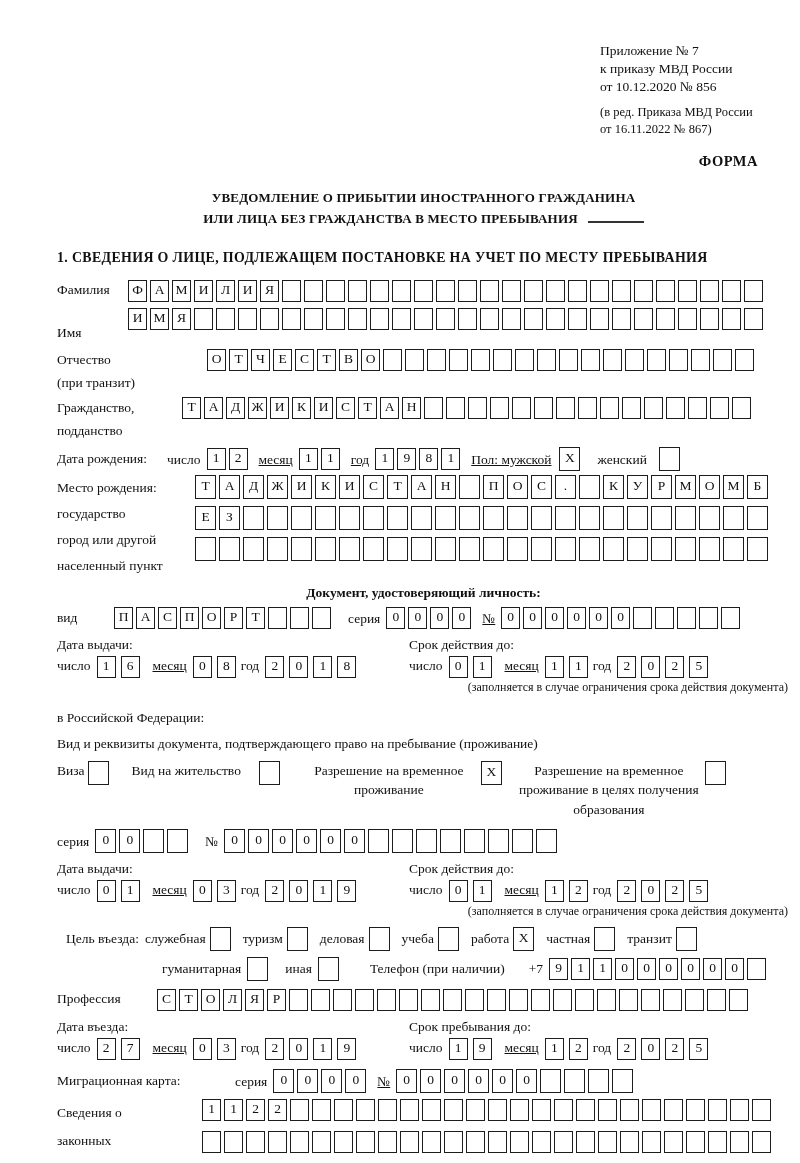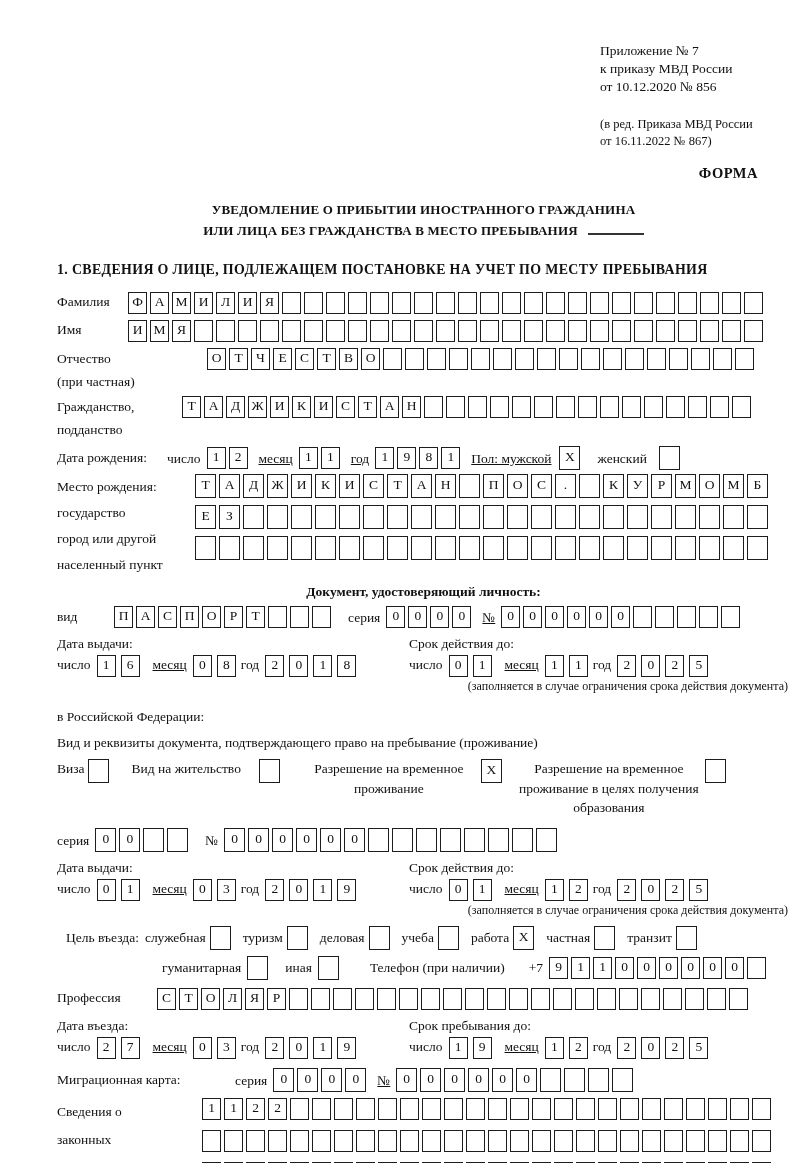--- a/index.html
+++ b/index.html
@@ -1,21 +1,21 @@
 <!DOCTYPE html>
 <html><head>
 <meta charset="utf-8">
 <style>
   html,body{margin:0;padding:0;background:#fff;}
   body{width:800px;height:1163px;overflow:hidden;color:#111;
        font-family:"Liberation Serif","DejaVu Serif",serif;}
   .page{box-sizing:border-box;width:800px;padding:42px 10px 0 57px;}
 
   .appendix{width:178px;margin-left:auto;margin-right:12px;font-size:13.5px;line-height:1.35;}
-  .appendix .rev{font-size:12.5px;margin-top:19px;}
+  .appendix .rev{font-size:12.5px;margin-top:7px;}
   .forma{text-align:right;padding-right:32px;font-weight:bold;font-size:14.5px;
          letter-spacing:.5px;margin-top:16px;}
   .title{text-align:center;font-weight:bold;font-size:13px;letter-spacing:.2px;
          margin-top:18px;line-height:1.6;}
   .blank-underline{display:inline-block;width:56px;border-bottom:2px solid #333;
          height:12px;margin-left:10px;}
   .sec-heading{font-weight:bold;font-size:13.9px;letter-spacing:.35px;margin-top:20px;}
 
   .row{display:flex;align-items:flex-start;margin-top:6px;font-size:13.5px;line-height:1.5;}
   .lbl{flex:0 0 auto;}
@@ -84,28 +84,28 @@
   </div>
 
   <div class="sec-heading">1. СВЕДЕНИЯ О ЛИЦЕ, ПОДЛЕЖАЩЕМ ПОСТАНОВКЕ НА УЧЕТ ПО МЕСТУ ПРЕБЫВАНИЯ</div>
 
   <div class="row" style="margin-top:14px;">
     <span class="lbl" style="width:71px;">Фамилия</span>
     <span class="boxes"><span class="box">Ф</span><span class="box">А</span><span class="box">М</span><span class="box">И</span><span class="box">Л</span><span class="box">И</span><span class="box">Я</span><span class="box"></span><span class="box"></span><span class="box"></span><span class="box"></span><span class="box"></span><span class="box"></span><span class="box"></span><span class="box"></span><span class="box"></span><span class="box"></span><span class="box"></span><span class="box"></span><span class="box"></span><span class="box"></span><span class="box"></span><span class="box"></span><span class="box"></span><span class="box"></span><span class="box"></span><span class="box"></span><span class="box"></span><span class="box"></span></span>
   </div>
 
   <div class="row">
-    <span class="lbl" style="width:71px;">Имя</span>
+    <span class="lbl" style="width:71px;margin-top:15px;">Имя</span>
     <span class="boxes"><span class="box">И</span><span class="box">М</span><span class="box">Я</span><span class="box"></span><span class="box"></span><span class="box"></span><span class="box"></span><span class="box"></span><span class="box"></span><span class="box"></span><span class="box"></span><span class="box"></span><span class="box"></span><span class="box"></span><span class="box"></span><span class="box"></span><span class="box"></span><span class="box"></span><span class="box"></span><span class="box"></span><span class="box"></span><span class="box"></span><span class="box"></span><span class="box"></span><span class="box"></span><span class="box"></span><span class="box"></span><span class="box"></span><span class="box"></span></span>
   </div>
 
   <div class="row">
     <span class="two-line-label">
       <div>Отчество</div>
-      <div>(при частная)</div>
+      <div>(при транзит)</div>
     </span>
     <span class="boxes"><span class="box">О</span><span class="box">Т</span><span class="box">Ч</span><span class="box">Е</span><span class="box">С</span><span class="box">Т</span><span class="box">В</span><span class="box">О</span><span class="box"></span><span class="box"></span><span class="box"></span><span class="box"></span><span class="box"></span><span class="box"></span><span class="box"></span><span class="box"></span><span class="box"></span><span class="box"></span><span class="box"></span><span class="box"></span><span class="box"></span><span class="box"></span><span class="box"></span><span class="box"></span><span class="box"></span></span>
   </div>
 
   <div class="row" style="margin-top:2px;">
     <span class="two-line-label narrow">
       <div>Гражданство,</div>
       <div>подданство</div>
     </span>
     <span class="boxes"><span class="box">Т</span><span class="box">А</span><span class="box">Д</span><span class="box">Ж</span><span class="box">И</span><span class="box">К</span><span class="box">И</span><span class="box">С</span><span class="box">Т</span><span class="box">А</span><span class="box">Н</span><span class="box"></span><span class="box"></span><span class="box"></span><span class="box"></span><span class="box"></span><span class="box"></span><span class="box"></span><span class="box"></span><span class="box"></span><span class="box"></span><span class="box"></span><span class="box"></span><span class="box"></span><span class="box"></span><span class="box"></span></span>

